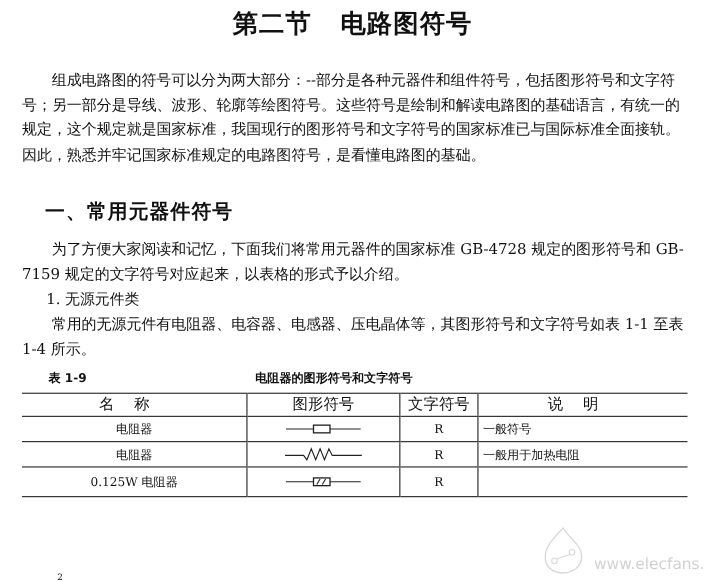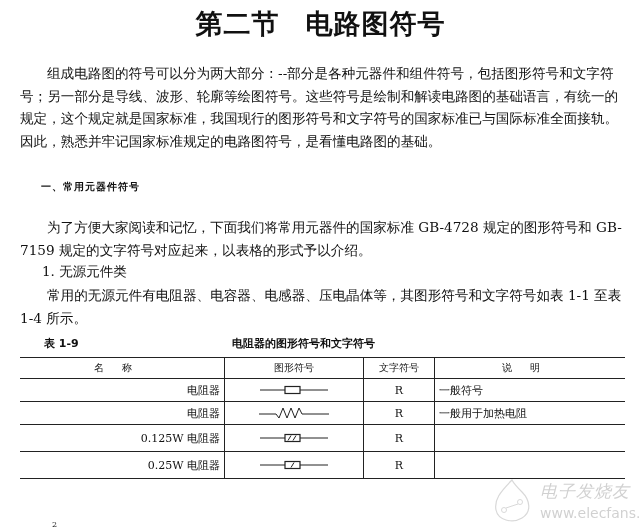--- a/index.html
+++ b/index.html
@@ -1,39 +1,39 @@
 <!DOCTYPE html>
 <html><head>
 <meta charset="utf-8">
 <style>
   html, body { margin:0; padding:0; background:#ffffff; }
   body { width:641px; height:529px; position:relative; overflow:hidden;
          font-family:"DejaVu Serif","Liberation Serif",serif; color:#111; }
   .title { position:absolute; top:6px; left:0; width:641px; text-align:center;
-           font-size:27px; font-weight:bold; letter-spacing:1px; }
+           font-size:23px; font-weight:bold; letter-spacing:1px; }
   .title .gap { display:inline-block; width:26px; }
   .para { position:absolute; left:20px; width:605px; font-size:13.6px; line-height:22.5px; }
   .p1 { top:62px; text-indent:27px; }
-  .h1 { position:absolute; top:180px; left:41px; font-size:10px; font-weight:bold;
+  .h1 { position:absolute; top:180px; left:41px; font-size:18px; font-weight:bold;
         font-family:"DejaVu Sans","Liberation Sans",sans-serif; letter-spacing:1px; }
   .p2 { top:216px; text-indent:27px; }
   .h2 { position:absolute; top:263px; left:42px; font-size:13.5px; }
   .p3 { top:284px; text-indent:27px; }
   .cap-label { position:absolute; top:336px; left:44px; font-size:11px; font-weight:bold;
                font-family:"DejaVu Sans","Liberation Sans",sans-serif; }
   .cap-title { position:absolute; top:336px; left:232px; font-size:11px; font-weight:bold;
                font-family:"DejaVu Sans","Liberation Sans",sans-serif;text-align:center; }
   table { position:absolute; top:357px; left:20px; width:605px; border-collapse:collapse;
           font-size:11px; }
   td, th { border-top:1px solid #222; border-bottom:1px solid #222; padding:0 4px; height:22px; font-weight:normal; }
-  th { height:20px; font-family:"DejaVu Sans","Liberation Sans",sans-serif; font-size:10px; }
+  th { height:20px; font-family:"DejaVu Sans","Liberation Sans",sans-serif; font-size:14px; }
   td + td, th + th { border-left:1px solid #222; }
   tr.tall td { height:30px; }
   tr.mid td { height:26px; }
-  .c1 { width:196px; text-align:right; }
+  .c1 { width:196px; text-align:center; }
   th.c1 { text-align:center; letter-spacing:18px; }
   .c2 { width:130px; text-align:center; }
   .c3 { width:62px; text-align:center; }
   .c4 { text-align:left; }
   th.c4 { text-align:center; letter-spacing:18px; }
   .bold { font-weight:normal; font-family:"DejaVu Sans","Liberation Sans",sans-serif; }
   svg.sym { display:block; margin:0 auto; }
   .watermark { position:absolute; left:490px; top:478px; width:150px; height:48px; opacity:0.45; }
   .wm-cn { position:absolute; left:50px; top:2px; font-size:17px; color:#999; font-style:italic; letter-spacing:1px; font-family:"DejaVu Serif",serif; }
   .wm-url { position:absolute; left:50px; top:27px; font-size:14px; color:#999; font-family:"DejaVu Sans",sans-serif; }
@@ -98,40 +98,26 @@
           <line x1="0" y1="5" x2="25" y2="5" stroke="#222" stroke-width="1"></line>
           <rect x="25" y="1.5" width="15" height="7" fill="none" stroke="#222" stroke-width="1.2"></rect>
           <line x1="28" y1="7.5" x2="31" y2="2.5" stroke="#222" stroke-width="1"></line>
           <line x1="33" y1="7.5" x2="36" y2="2.5" stroke="#222" stroke-width="1"></line>
           <line x1="40" y1="5" x2="68" y2="5" stroke="#222" stroke-width="1"></line>
         </svg>
       </td>
       <td class="c3">R</td>
       <td class="c4"></td>
     </tr>
-    <tr class="mid">
-      <td class="c1">0.25W 电阻器</td>
-      <td class="c2">
-        <svg class="sym" width="68" height="10" viewBox="0 0 68 10">
-          <line x1="0" y1="5" x2="25" y2="5" stroke="#222" stroke-width="1"></line>
-          <rect x="25" y="1.5" width="15" height="7" fill="none" stroke="#222" stroke-width="1.2"></rect>
-          <line x1="31" y1="7.5" x2="34" y2="2.5" stroke="#222" stroke-width="1"></line>
-          <line x1="40" y1="5" x2="68" y2="5" stroke="#222" stroke-width="1"></line>
-        </svg>
-      </td>
-      <td class="c3">R</td>
-      <td class="c4"></td>
-    </tr>
   </tbody>
 </table>
 
 <div class="watermark">
   <svg width="46" height="46" viewBox="0 0 46 46" style="position:absolute;left:0;top:0">
     <path d="M22 2 C10 14 4 22 6 32 C8 42 22 46 32 40 C42 34 40 22 32 14 C28 10 24 6 22 2 Z" fill="none" stroke="#aaa" stroke-width="1.2"></path>
     <circle cx="14" cy="32" r="2.5" fill="none" stroke="#aaa" stroke-width="1"></circle>
     <circle cx="30" cy="24" r="2.5" fill="none" stroke="#aaa" stroke-width="1"></circle>
     <line x1="16" y1="30" x2="28" y2="26" stroke="#aaa" stroke-width="1"></line>
   </svg>
-  <div class="wm-cn">电子发烧友</div>
   <div class="wm-url">www.elecfans.com</div>
 </div>
 
 <div class="pageno">2</div>
 
 </body></html>

